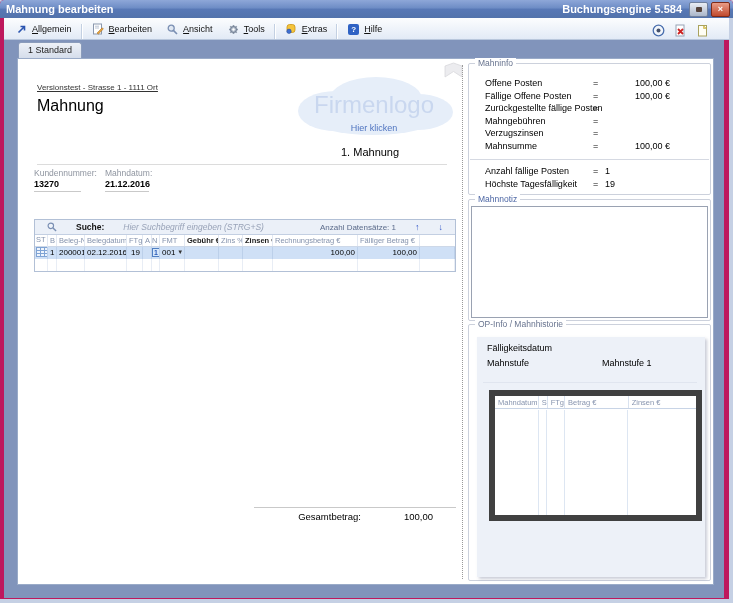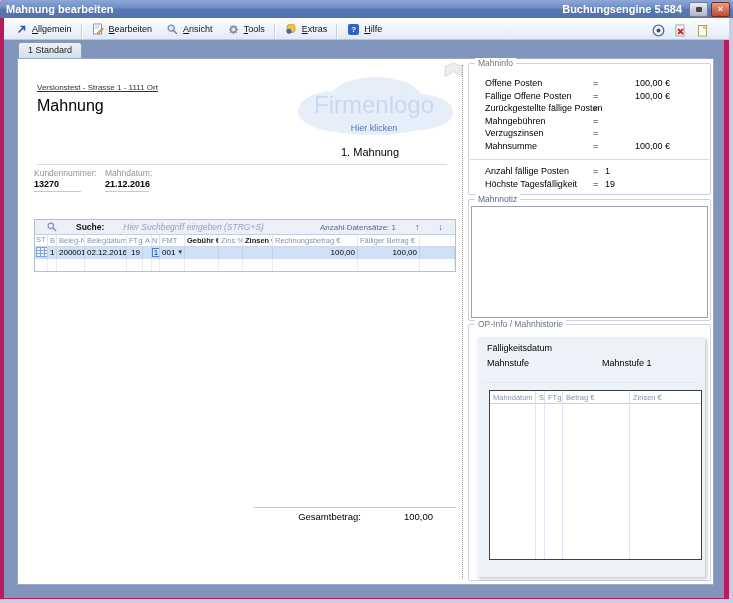--- a/index.html
+++ b/index.html
@@ -95,21 +95,21 @@
   .mi-v2{position:absolute;left:136px;font-size:9px;color:#000;white-space:nowrap;}
   .mi-hr{position:absolute;left:1px;right:1px;top:95px;height:1px;background:#d5d9e2;}
   .note-area{position:absolute;left:2px;right:2px;top:6px;bottom:2px;border:1px solid #9aa2b2;background:#fff;
              resize:none;outline:none;font-family:"Liberation Sans",sans-serif;font-size:9px;}
   .op-panel{position:absolute;left:8px;top:12px;width:228px;height:240px;background:#edf1f8;
             box-shadow:2px 2px 3px rgba(100,110,140,.35);}
   .op-due{position:absolute;left:10px;top:6px;font-size:9px;color:#000;}
   .op-level{position:absolute;left:10px;top:21px;font-size:9px;color:#000;}
   .op-level-val{position:absolute;left:125px;top:21px;font-size:9px;color:#000;white-space:nowrap;}
   .op-hr{position:absolute;left:6px;right:8px;top:45px;height:1px;background:#e0e5ef;}
-  .hist{position:absolute;left:12px;top:53px;width:213px;height:170px;border:1px solid #404040;background:#fff;}
+  .hist{position:absolute;left:12px;top:53px;width:213px;height:131px;border:6px solid #404040;background:#fff;}
   .hh{display:flex;height:13px;border-bottom:1px solid #c8d4e6;}
   .hh span{border-right:1px solid #d9e2ef;font-size:7.5px;color:#8895af;padding:2px 3px 0 3px;
            white-space:nowrap;overflow:hidden;height:100%;}
   .hbody{position:absolute;left:0;right:0;top:14px;bottom:0;display:flex;}
   .hbody div{border-right:1px solid #dde6f2;height:100%;}
   .hw0{width:46px;} .hw1{width:9px;} .hw2{width:18px;} .hw3{width:67px;} .hw4{width:71px;border-right:none !important;}
 </style>
 </head>
 <body>
 

